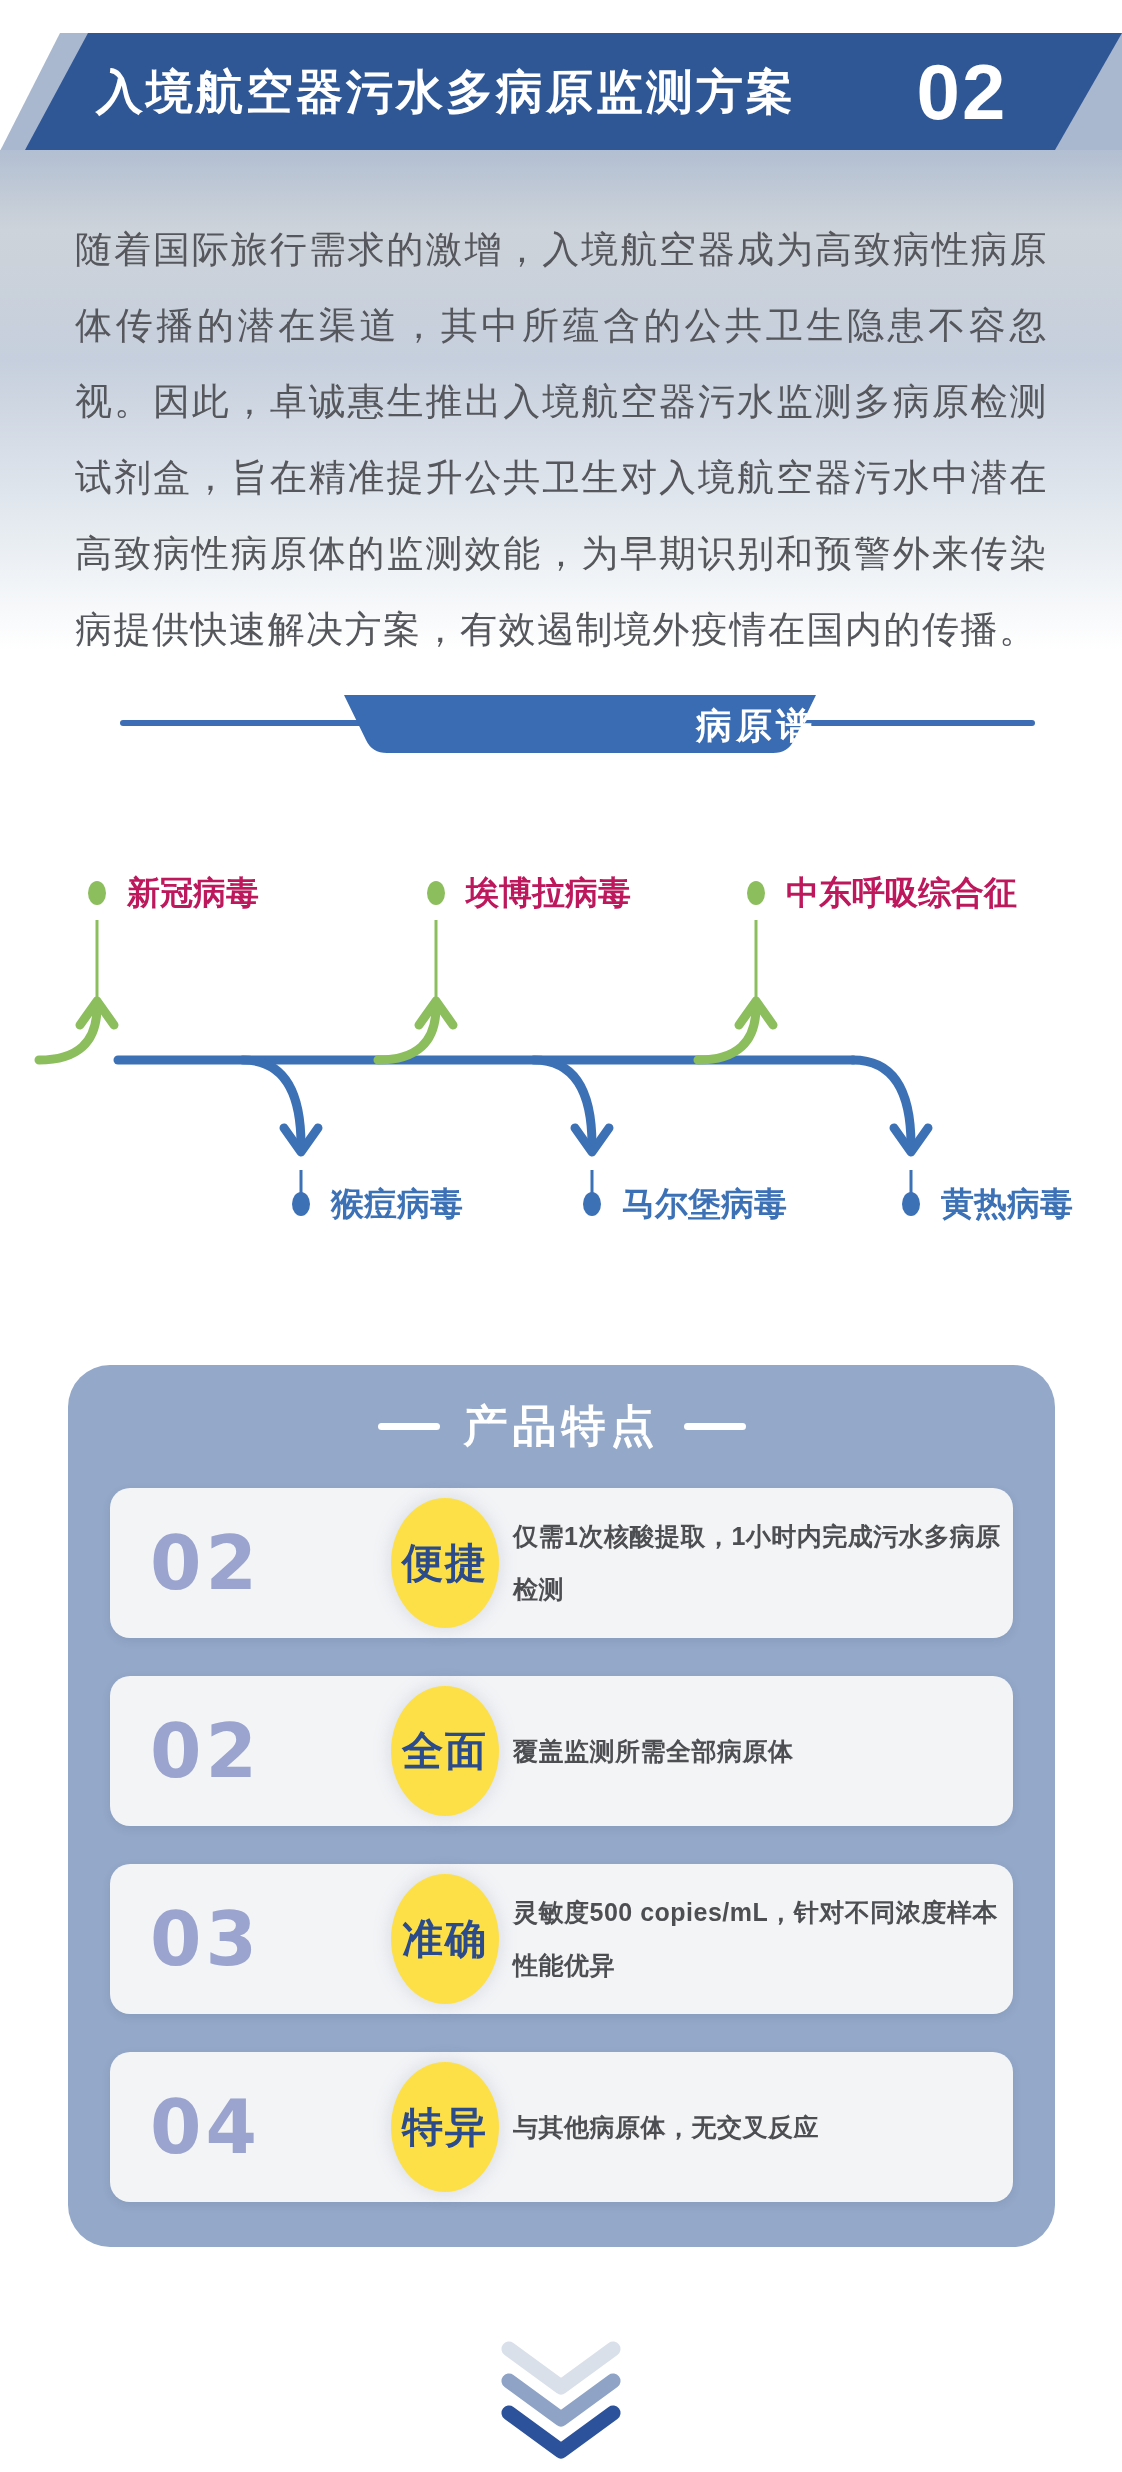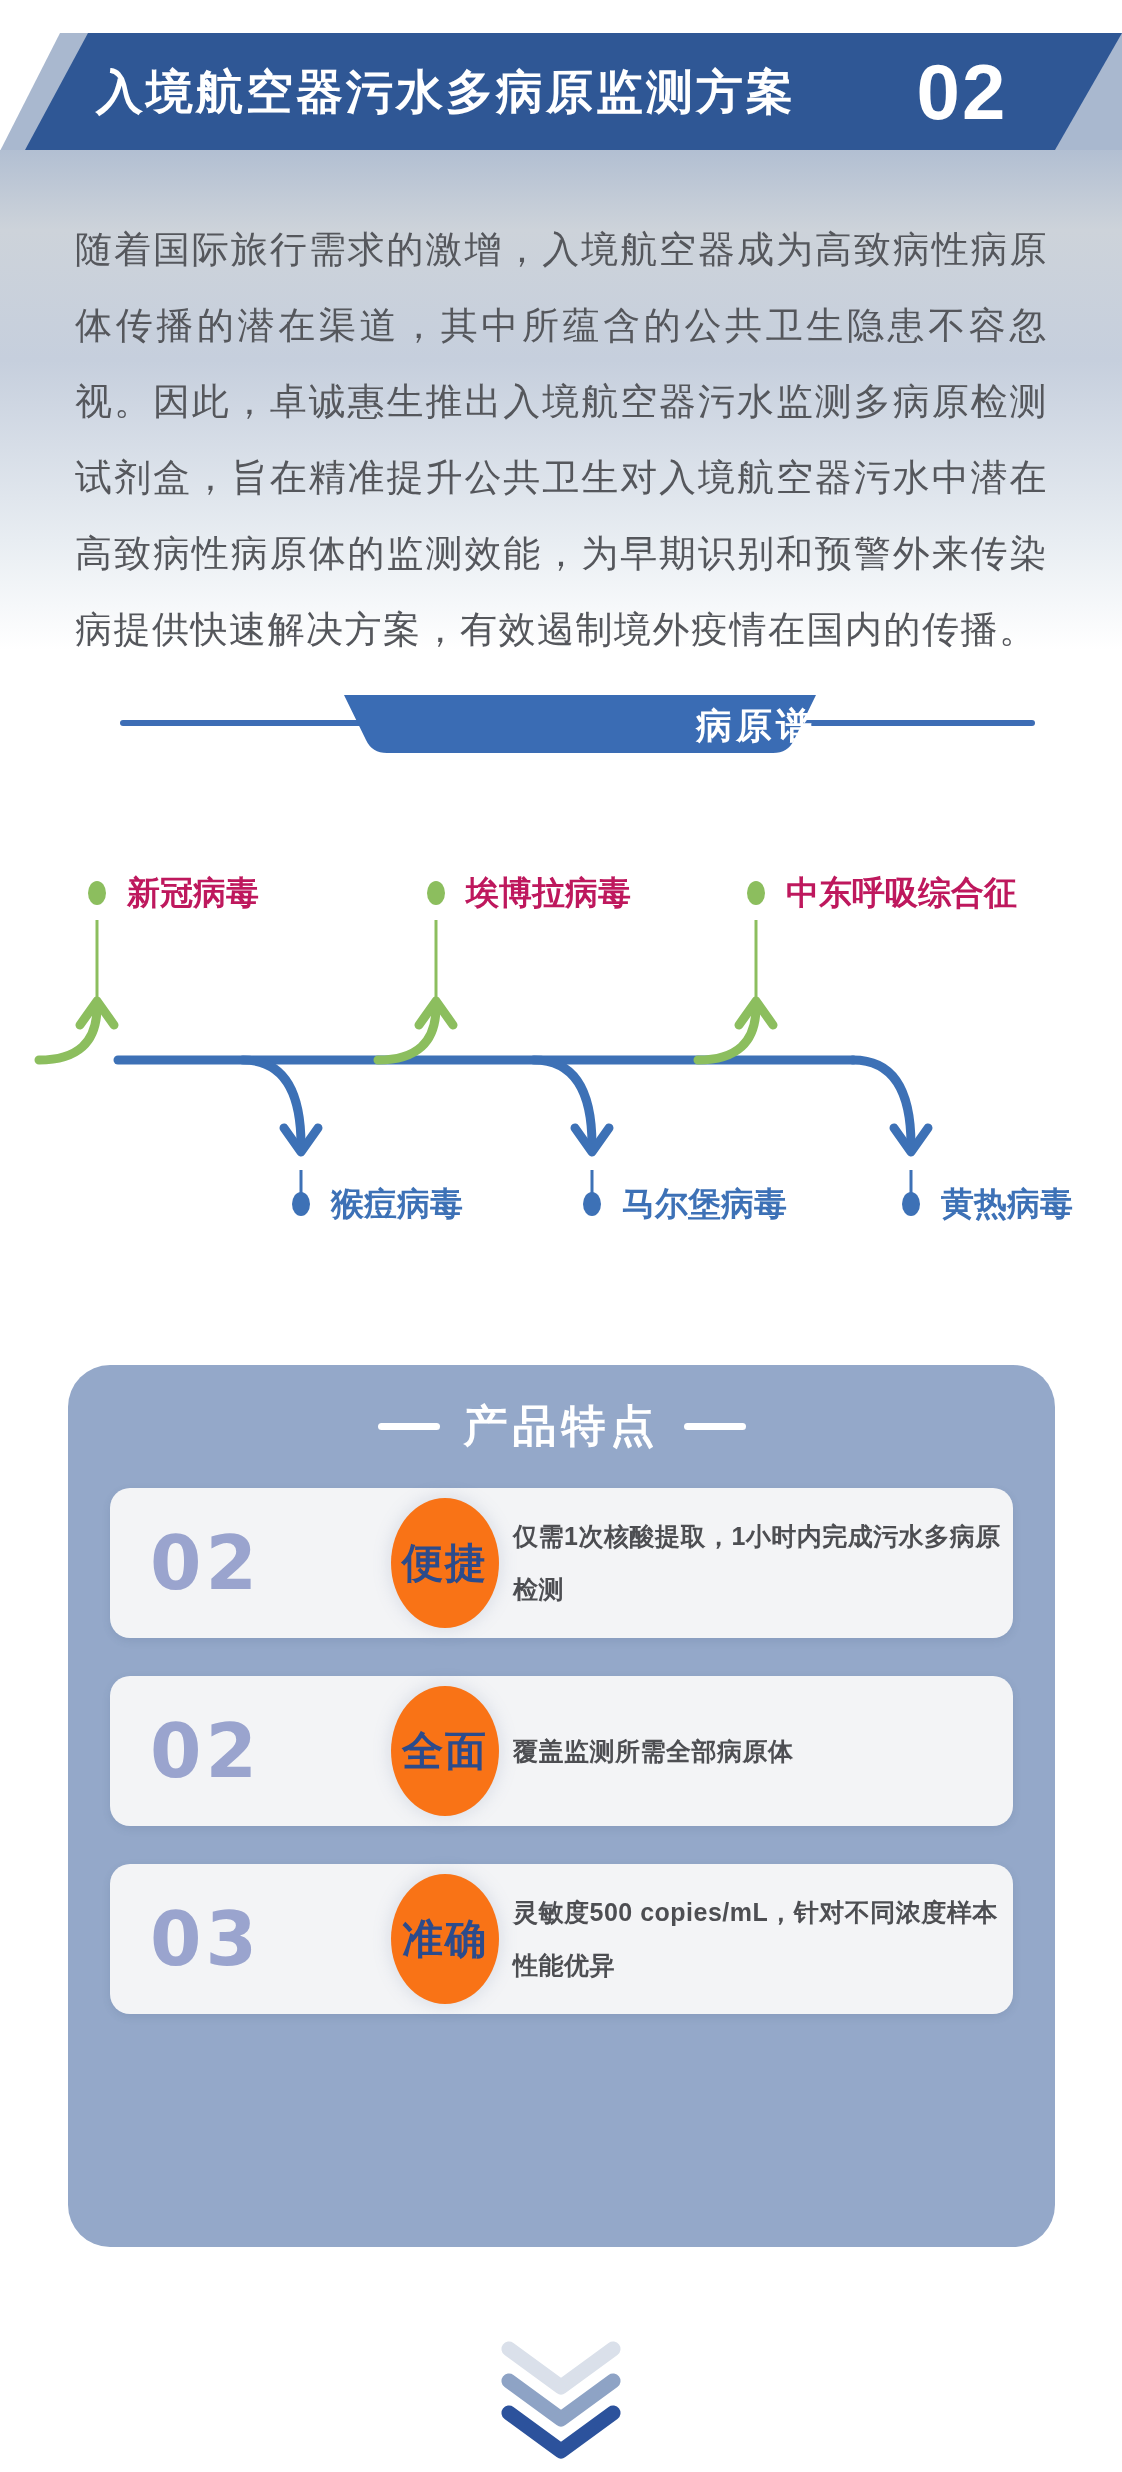--- a/index.html
+++ b/index.html
@@ -60,21 +60,21 @@
     position:absolute;left:42px;width:903px;height:150px;background:#f3f4f6;
     border-radius:20px;display:flex;align-items:center;
     box-shadow:0 3px 8px rgba(50,70,110,0.12);
   }
   .card-num{
     width:135px;margin-left:28px;text-align:center;
     font-size:74px;font-weight:600;color:#9aa4ce;letter-spacing:4px;
     font-family:"DejaVu Sans","Liberation Sans",sans-serif;
   }
   .card-circle{
-    margin-left:118px;width:108px;height:130px;background:#f97316;border-radius:50%;
+    margin-left:118px;width:108px;height:130px;background:#fde047;border-radius:50%;
     display:flex;align-items:center;justify-content:center;flex:0 0 auto;
     box-shadow:0 0 18px rgba(120,135,170,0.25);
   }
   .card-label{font-size:41px;font-weight:700;color:#2c4b8b;letter-spacing:2px;}
   .card-desc{
     margin-left:14px;width:500px;font-size:25px;font-weight:600;color:#4d4e52;
     line-height:53px;letter-spacing:0.5px;
   }
   .card1{top:123px;} .card2{top:311px;} .card3{top:499px;} .card4{top:687px;}
   
@@ -167,20 +167,27 @@
     </div>
 
     <div class="card card3">
       <div class="card-num">03</div>
       <div class="card-circle">
         <span class="card-label">准确</span>
       </div>
       <div class="card-desc">灵敏度500 copies/mL，针对不同浓度样本性能优异</div>
     </div>
 
+    <div class="card card4">
+      <div class="card-num">04</div>
+      <div class="card-circle">
+        <span class="card-label">特异</span>
+      </div>
+      <div class="card-desc">与其他病原体，无交叉反应</div>
+    </div>
   </div>
 
   <svg class="chevrons-svg" width="1122" height="135" viewBox="0 0 1122 135">
     <polyline points="509,14 561,52 613,14" fill="none" stroke="#dae0ea" stroke-width="15" stroke-linecap="round" stroke-linejoin="round"></polyline>
     <polyline points="509,46 561,84 613,46" fill="none" stroke="#8ea3c5" stroke-width="15" stroke-linecap="round" stroke-linejoin="round"></polyline>
     <polyline points="509,78 561,116 613,78" fill="none" stroke="#2c529c" stroke-width="15" stroke-linecap="round" stroke-linejoin="round"></polyline>
   </svg>
 
 </div>
 

